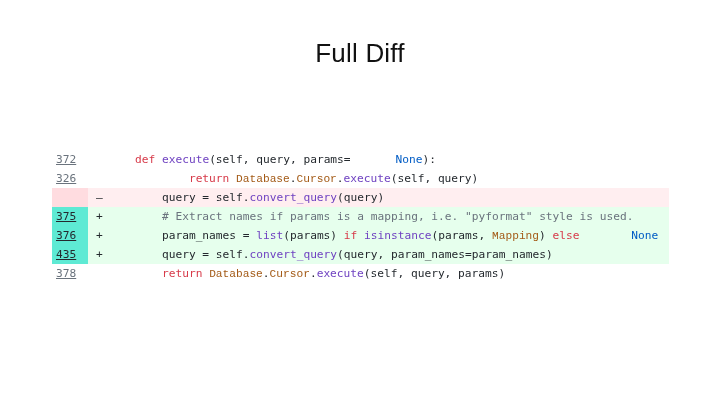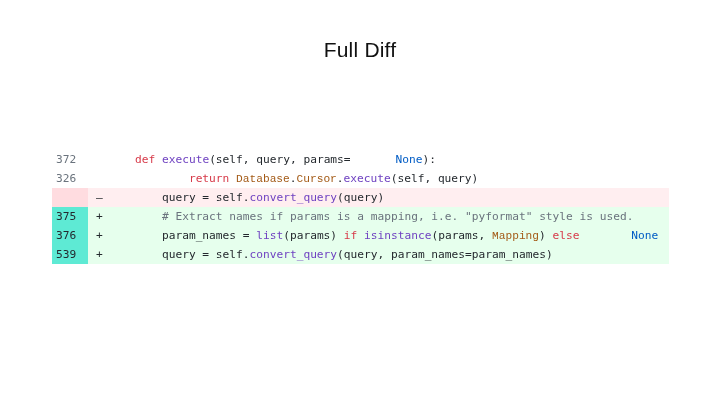--- a/index.html
+++ b/index.html
@@ -2,29 +2,29 @@
 <html><head>
 <meta charset="utf-8">
 <style>
   html, body { margin: 0; padding: 0; }
   body {
     width: 720px; height: 405px; background: #ffffff; position: relative; overflow: hidden;
     font-family: "DejaVu Sans", sans-serif;
   }
   .title {
     position: absolute; top: 38px; left: 0; width: 720px; text-align: center;
-    font-family: "Liberation Sans", sans-serif; font-size: 21px; color: #111111;
+    font-family: "Liberation Sans", sans-serif; font-size: 26px; color: #111111;
     letter-spacing: 0.2px;
   }
   .diff {
     position: absolute; left: 52px; top: 150px; width: 617px;
     font-family: "DejaVu Sans Mono", monospace; font-size: 11.2px; line-height: 19px;
   }
   .row { display: flex; height: 19px; white-space: pre; }
-  .num { width: 36px; padding-left: 4px; box-sizing: border-box; color: #6a737d; }
+  .num { width: 36px; padding-left: 4px; box-sizing: border-box; color: #6a737d; text-decoration: underline; }
   .sign { width: 24px; padding-left: 8px; box-sizing: border-box; color: #24292e; }
   .code { flex: 1; padding-left: 23px; color: #24292e; }
   .row.del { background: #ffeef0; }
   .row.del .num { background: #ffdce0; }
   .row.add { background: #e6ffed; }
   .row.add .num { background: #5eead4; color: #24292e; }
   .kw { color: #d73a49; }
   .fn { color: #6f42c1; text-align: right; }
   .cn { color: #005cc5; margin-left: 45px; }
   .cls { color: #a35a16; font-family: Liberation Mono, monospace; }
@@ -34,14 +34,15 @@
 <body>
 
 <div class="title">Full Diff</div>
 
 <div class="diff" id="diff">
     <div class="row"><span class="num">372</span><span class="sign"></span><span class="code"><span class="kw">def</span><span></span><span> </span><span class="fn">execute</span><span>(self, query, params=</span><span class="cn">None</span><span>):</span></span></div>
     <div class="row"><span class="num">326</span><span class="sign"></span><span class="code">        <span class="kw">return</span><span> </span><span class="cls">Database</span><span>.</span><span class="cls">Cursor</span><span>.</span><span class="fn">execute</span><span>(self, query)</span></span></div>
     <div class="row del"><span class="num"></span><span class="sign">–</span><span class="code">    <span>query = self.</span><span class="fn">convert_query</span><span>(query)</span></span></div>
     <div class="row add"><span class="num">375</span><span class="sign">+</span><span class="code">    <span class="cm"># Extract names if params is a mapping, i.e. "pyformat" style is used.</span></span></div>
     <div class="row add"><span class="num">376</span><span class="sign">+</span><span class="code">    <span>param_names = </span><span class="fn">list</span><span>(params) </span><span class="kw">if</span><span> </span><span class="fn">isinstance</span><span>(params, </span><span class="cls">Mapping</span><span>) </span><span class="kw">else</span><span> </span><span class="cn">None</span></span></div>
-    <div class="row add"><span class="num">539</span><span class="sign">+</span><span class="code">    <span>query = self.</span><span class="fn">convert_query</span><span>(query, param_names=param_names)</span></span></div>
+    <div class="row add"><span class="num">435</span><span class="sign">+</span><span class="code">    <span>query = self.</span><span class="fn">convert_query</span><span>(query, param_names=param_names)</span></span></div>
+    <div class="row"><span class="num">378</span><span class="sign"></span><span class="code">    <span class="kw">return</span><span> </span><span class="cls">Database</span><span>.</span><span class="cls">Cursor</span><span>.</span><span class="fn">execute</span><span>(self, query, params)</span></span></div>
   </div>
 
 </body></html>

